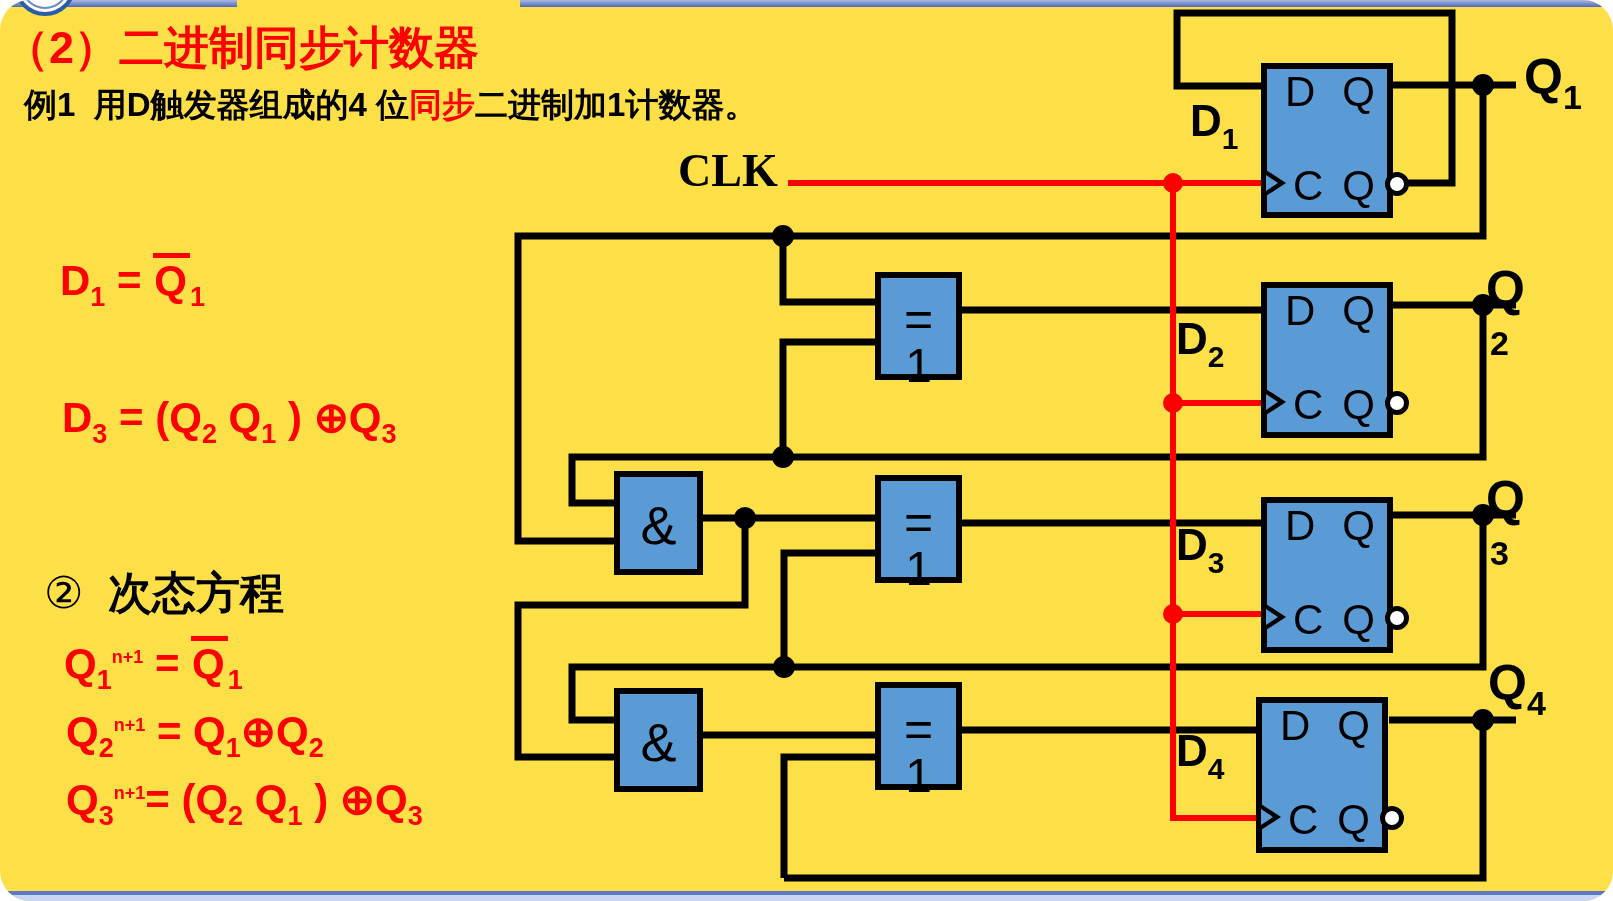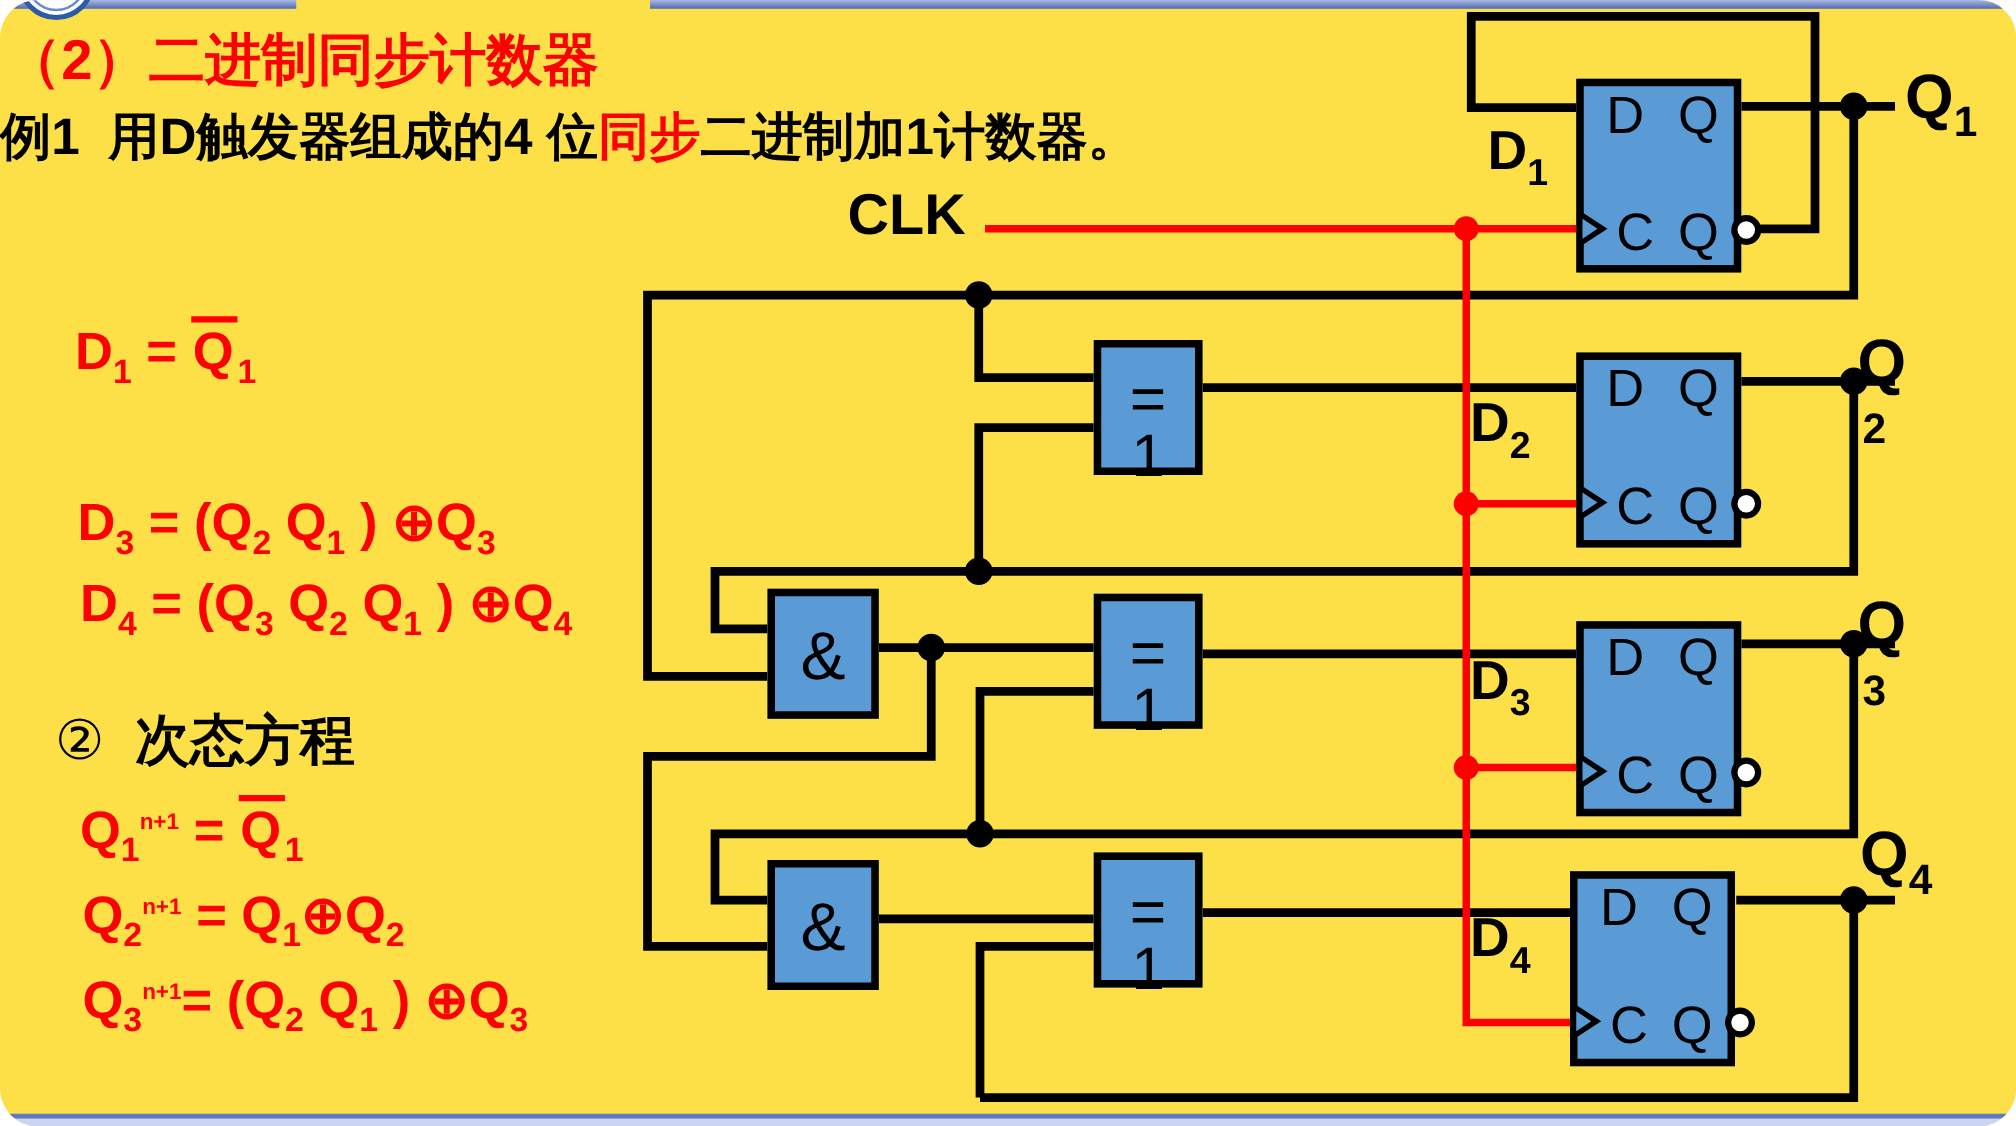--- a/index.html
+++ b/index.html
@@ -12,21 +12,21 @@
   .logo{position:absolute;left:14px;top:-46px;width:54px;height:54px;border:4px solid #2b5ca8;
         border-radius:50%;background:#fff;}
   .logo::after{content:"";position:absolute;inset:3px;border:2px solid #6c8cc4;border-radius:50%;}
   
   .bottom-line{position:absolute;left:0;right:0;top:891px;height:4px;background:#5b79c4;}
   .bottom-fill{position:absolute;left:0;right:0;top:895px;height:6px;background:#cad5f2;}
 
   
   .txt{position:absolute;line-height:1.15;color:#000;font-weight:bold;white-space:pre;}
   .title{left:4px;top:22px;font-size:45px;color:#ff0000;}
-  .subtitle{left:0;top:86px;font-size:41px;}
+  .subtitle{left:24px;top:86px;font-size:33px;}
   .subtitle .hl{color:#ff0000;}
   .sec{font-size:44px;}
   .sec .num{font-weight:normal;}
   .formula{position:absolute;color:#ff0000;font-weight:bold;font-size:42px;white-space:pre;line-height:1.2;}
   .formula .sub{font-size:27px;vertical-align:-11px;}
   .formula .sup{font-size:18px;vertical-align:15px;}
   .formula .bar{display:inline-block;border-top:5px solid #ff0000;padding:2px 3px 0 1px;line-height:1.0;}
 
   
   svg.wires{position:absolute;left:0;top:0;}
@@ -49,21 +49,21 @@
   
   .gate{position:absolute;background:#5b9bd5;border:6px solid #000;box-sizing:border-box;
         text-align:center;color:#000;}
   .gate.and{width:89px;height:104px;font-size:54px;line-height:96px;font-weight:normal;}
   .gate.xor{width:87px;height:108px;font-weight:normal;}
   .gate.xor .eq{position:absolute;left:0;right:0;top:16px;font-size:50px;line-height:1;}
   .gate.xor .one{position:absolute;left:0;right:0;top:64px;font-size:48px;line-height:1;}
 
   
   .lbl{position:absolute;font-weight:bold;color:#000;line-height:1;white-space:pre;}
-  .clk{font-size:46px;}
+  .clk{font-size:46px;font-family:Liberation Serif, serif;}
   .ffname{font-size:44px;}
   .ffname .sub2{font-size:30px;vertical-align:-13px;}
   .qout{font-size:50px;}
   .qout .sub2{font-size:34px;vertical-align:-15px;}
   .qout.stacked span{display:block;line-height:1;}
   .qout.stacked .sub2{font-size:34px;vertical-align:0;margin:12px 0 0 4px;}
 </style>
 </head>
 <body>
 
@@ -71,21 +71,20 @@
 
   <div class="band left"></div>
   <div class="band right"></div>
   <div class="logo"></div>
 
   <div class="txt title">（2）二进制同步计数器</div>
   <div class="txt subtitle"><span>例1  用D触发器组成的4 位</span><span class="hl">同步</span><span>二进制加1计数器。</span></div>
 
   <div class="formula" style="left:60px;top:253px;">D<span class="sub">1</span> = <span class="bar">Q</span><span class="sub">1</span></div>
   <div class="formula" style="left:62px;top:393px;">D<span class="sub">3</span> = (Q<span class="sub">2</span> Q<span class="sub">1</span> ) ⊕Q<span class="sub">3</span></div>
-  <div class="formula" style="left:64px;top:458px;">D<span class="sub">4</span> = (Q<span class="sub">3</span> Q<span class="sub">2</span> Q<span class="sub">1</span> ) ⊕Q<span class="sub">4</span></div>
 
   <div class="txt sec" style="left:44px;top:568px;"><span class="num">②</span><span>  </span><span>次态方程</span></div>
   <div class="formula" style="left:64px;top:636px;">Q<span class="sub">1</span><span class="sup">n+1</span> = <span class="bar">Q</span><span class="sub">1</span></div>
   <div class="formula" style="left:66px;top:707px;">Q<span class="sub">2</span><span class="sup">n+1</span> = Q<span class="sub">1</span>⊕Q<span class="sub">2</span></div>
   <div class="formula" style="left:66px;top:775px;">Q<span class="sub">3</span><span class="sup">n+1</span>= (Q<span class="sub">2</span> Q<span class="sub">1</span> ) ⊕Q<span class="sub">3</span></div>
 
   <svg class="wires" width="1613" height="901" viewBox="0 0 1613 901">
     <g fill="none" stroke="#000000" stroke-width="7">
       <path d="M1398 183 H1452 V13 H1177 V86 H1261"></path>
       <path d="M1393 85 H1516"></path>

